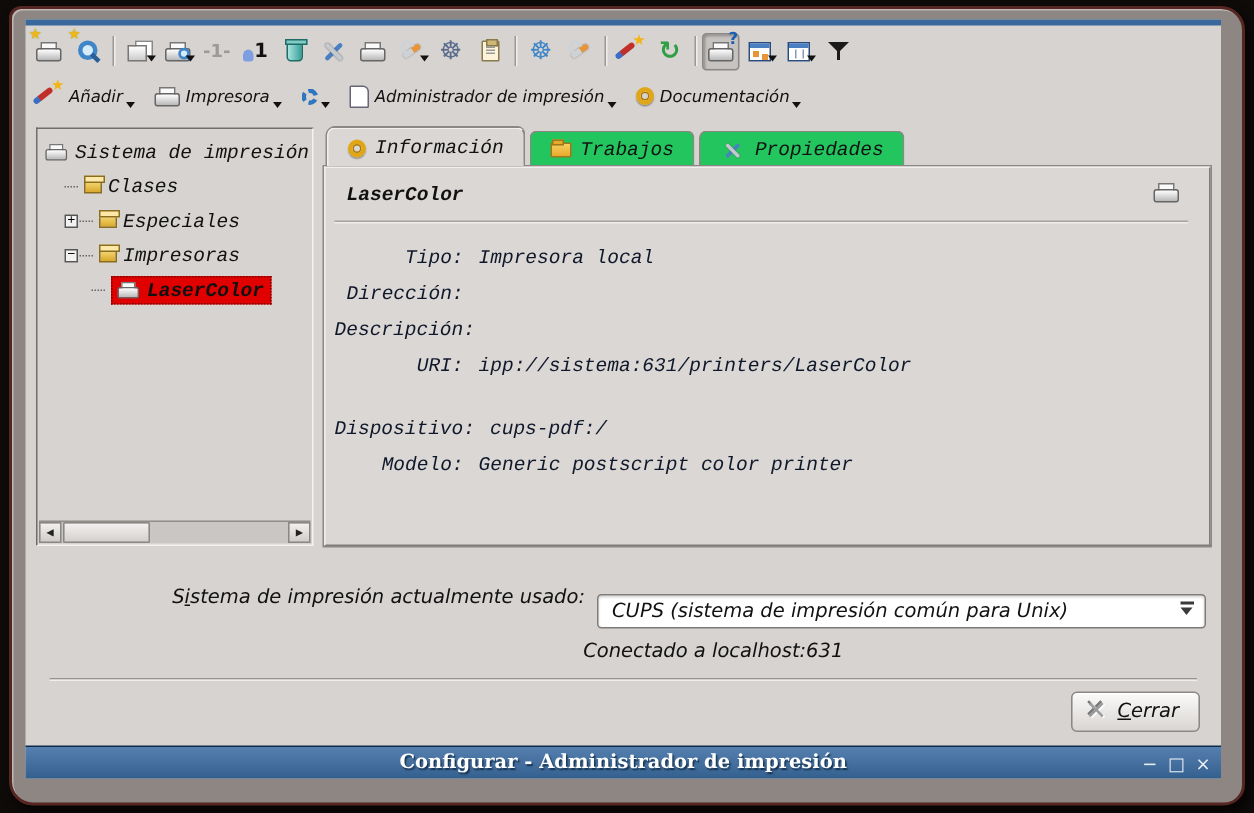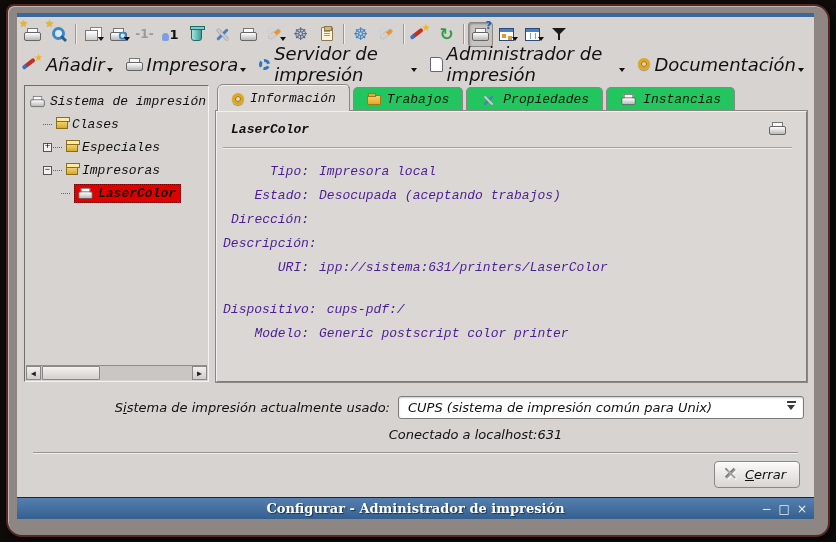--- a/index.html
+++ b/index.html
@@ -15,21 +15,21 @@
     box-shadow:inset 1px 1px 0 #beb8b4, 3px 4px 8px rgba(0,0,0,.65);}
   .inner{width:100%;height:100%;background:#d6d3d0;border-top:4px solid #3a689d;
     display:flex;flex-direction:column;}
 
   
   .tb1{height:32px;display:flex;align-items:center;padding:2px 3px 0 3px;gap:1px;flex:0 0 auto;}
   .tb2{height:32px;display:flex;align-items:center;padding:0 3px 2px 3px;gap:2px;flex:0 0 auto;}
   .tbtn{width:25px;height:25px;position:relative;display:flex;align-items:center;justify-content:center;border:1px solid transparent;border-radius:3px;}
   .tbtn.pressed{background:#c6c3c0;border-color:#8a8784;box-shadow:inset 1px 1px 2px rgba(0,0,0,.3);}
   .tsep{width:1px;height:20px;background:#9b9794;box-shadow:1px 0 0 #f0eeec;margin:0 3px;flex:0 0 auto;}
-  .mbtn{height:28px;display:flex;align-items:center;gap:4px;padding:0 7px 0 4px;position:relative;border-radius:3px;font-size:18px;color:#111;}
+  .mbtn{height:28px;display:flex;align-items:center;gap:4px;padding:0 7px 0 4px;position:relative;border-radius:3px;font-size:11px;color:#111;}
   .tb-caret{position:absolute;right:0;bottom:2px;width:0;height:0;border:3px solid transparent;border-top:4px solid #111;}
   .m-caret{width:0;height:0;border:3px solid transparent;border-top:4px solid #111;align-self:flex-end;margin:0 0 3px -2px;}
 
   
   .ic{position:relative;display:inline-block;font-style:normal;flex:0 0 auto;}
   .pr{width:17px;height:13px;}
   .pr::before{content:"";position:absolute;left:3px;top:0;width:9px;height:5px;background:#fafafa;border:1px solid #777;}
   .pr::after{content:"";position:absolute;left:0;bottom:0;width:15px;height:7px;background:linear-gradient(#fefefe,#b9b9b9);border:1px solid #666;border-radius:2px;}
   .pr.sm{transform:scale(.85);}
   .spark{position:absolute;left:-2px;top:-4px;color:#f2b515;font-size:10px;line-height:1;text-shadow:0 0 1px #8a6;z-index:2;}
@@ -91,27 +91,27 @@
 
   .tabarea{flex:1 1 auto;display:flex;flex-direction:column;min-width:0;}
   .tabbar{height:26px;display:flex;gap:3px;padding-left:2px;flex:0 0 auto;}
   .tab{display:flex;align-items:center;gap:6px;padding:0 13px;font-size:13px;color:#111;background:#22c55e;border:1px solid #8a8784;border-bottom:none;border-radius:5px 5px 0 0;position:relative;top:2px;height:24px;}
   .tab.active{background:#dad7d4;height:26px;top:0;z-index:2;border-color:#f2f0ee #8a8784 #dad7d4 #f2f0ee;box-shadow:0 -1px 0 #8a8784, -1px 0 0 #8a8784;}
   .panel{flex:1 1 auto;background:#dad7d4;border:1px solid;border-color:#f2f0ee #807c79 #807c79 #f2f0ee;box-shadow:0 0 0 1px #8a8784;padding:10px 14px 8px 6px;position:relative;z-index:1;}
   .phead{display:flex;align-items:flex-start;}
   .pname{font-weight:bold;font-size:13px;color:#111;padding-left:8px;}
   .phead .ic{margin-left:auto;margin-right:6px;}
   .phr{border:none;border-top:1px solid #a5a29f;border-bottom:1px solid #f0eeec;margin:10px 0 10px 0;}
-  .field{display:flex;height:24px;align-items:center;font-size:13px;color:#4c1d95;}
+  .field{display:flex;height:24px;align-items:center;font-size:13px;color:#0f172a;}
   .flabel{flex:0 0 86px;text-align:right;margin-right:10px;}
   .fgap{height:18px;}
 
   
   .combo-row{flex:0 0 auto;display:flex;align-items:center;justify-content:flex-end;padding:8px 10px 0 0;font-size:13px;color:#111;}
-  .combo{width:406px;height:23px;margin-left:8px;background:#fff;border:1px solid #7f7b78;border-radius:3px;display:flex;align-items:center;padding:0 4px 0 9px;box-shadow:inset 0 1px 2px rgba(0,0,0,.2);}
+  .combo{width:406px;height:23px;margin-left:8px;background:#fff;border:1px solid #7f7b78;border-radius:3px;display:flex;align-items:center;padding:0 4px 0 9px;box-shadow:inset 0 1px 2px rgba(0,0,0,.2);margin-top:18px;}
   .combo .val{flex:1;white-space:nowrap;overflow:hidden;}
   .carrow{width:12px;display:flex;flex-direction:column;align-items:center;gap:2px;margin-right:2px;}
   .carrow .bar{width:9px;height:2px;background:#3a3a3a;}
   .carrow .tri{width:0;height:0;border:4px solid transparent;border-top:5px solid #3a3a3a;}
   .status-row{flex:0 0 auto;text-align:center;font-size:13px;color:#111;padding:8px 0 6px 0;transform:translateX(60px);}
   .btn-sep{border:none;border-top:1px solid #989590;border-bottom:1px solid #f0eeec;margin:4px 16px 0 16px;}
   .btn-row{flex:0 0 auto;display:flex;justify-content:flex-end;align-items:center;padding:7px 14px 9px 0;}
   .btn{display:flex;align-items:center;gap:7px;padding:4px 13px 4px 9px;background:linear-gradient(#fcfbfa,#d8d5d2);border:1px solid #8a8784;border-radius:4px;font-size:13px;color:#111;box-shadow:inset 0 1px 0 #fff;}
 
   
@@ -209,21 +209,20 @@
           <span class="it">Añadir</span>
           <span class="m-caret"></span>
         </div>
     <div class="mbtn">
           <i class="ic pr"></i>
           <span class="it">Impresora</span>
           <span class="m-caret"></span>
         </div>
     <div class="mbtn">
           <i class="ic gear-ring"></i>
-          <span class="it">Servidor de impresión</span>
           <span class="m-caret"></span>
         </div>
     <div class="mbtn">
           <i class="ic page"></i>
           <span class="it">Administrador de impresión</span>
           <span class="m-caret"></span>
         </div>
     <div class="mbtn">
           <i class="ic ring"></i>
           <span class="it">Documentación</span>
@@ -277,38 +276,30 @@
               <span>Información</span>
             </div>
         <div class="tab it">
               <i class="ic folder"></i>
               <span>Trabajos</span>
             </div>
         <div class="tab it">
               <i class="ic tools" style="transform:scale(.8);"></i>
               <span>Propiedades</span>
             </div>
-        <div class="tab it">
-              <i class="ic pr sm"></i>
-              <span>Instancias</span>
-            </div>
       </div>
       <div class="panel">
         <div class="phead">
           <span class="pname it">LaserColor</span>
           <i class="ic pr"></i>
         </div>
         <hr class="phr">
         <div class="field it">
               <span class="flabel">Tipo:</span>
               <span>Impresora local</span>
-            </div>
-        <div class="field it">
-              <span class="flabel">Estado:</span>
-              <span>Desocupada (aceptando trabajos)</span>
             </div>
         <div class="field it">
               <span class="flabel">Dirección:</span>
               <span></span>
             </div>
         <div class="field it">
               <span class="flabel">Descripción:</span>
             </div>
         <div class="field it">
               <span class="flabel">URI:</span>

